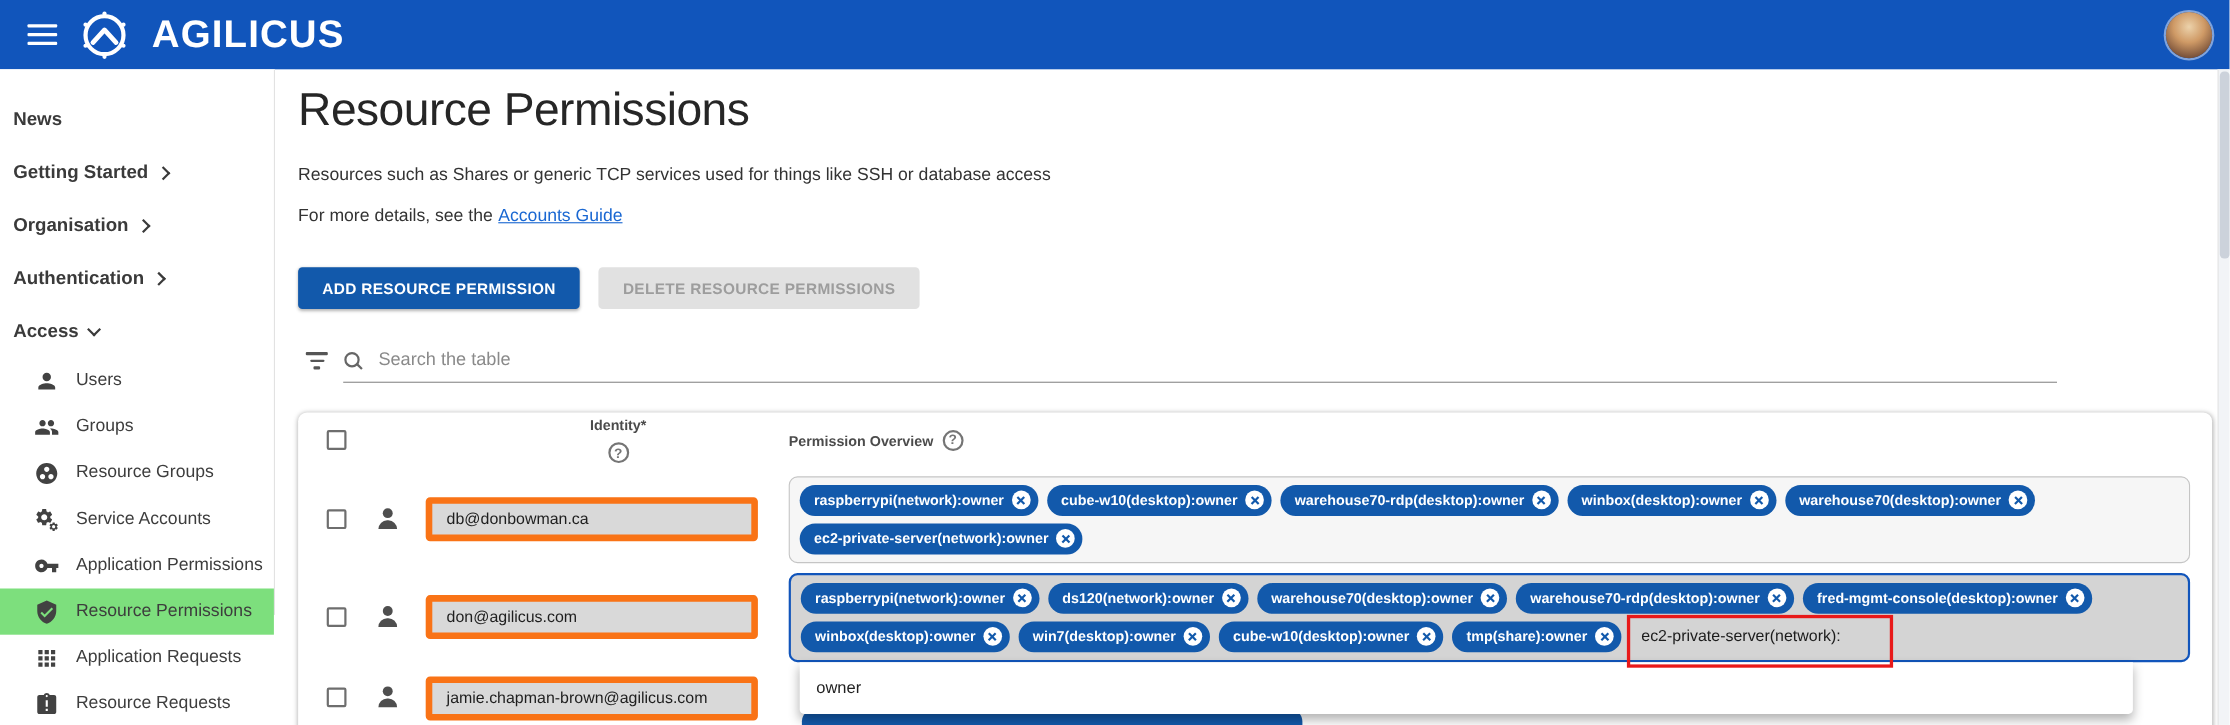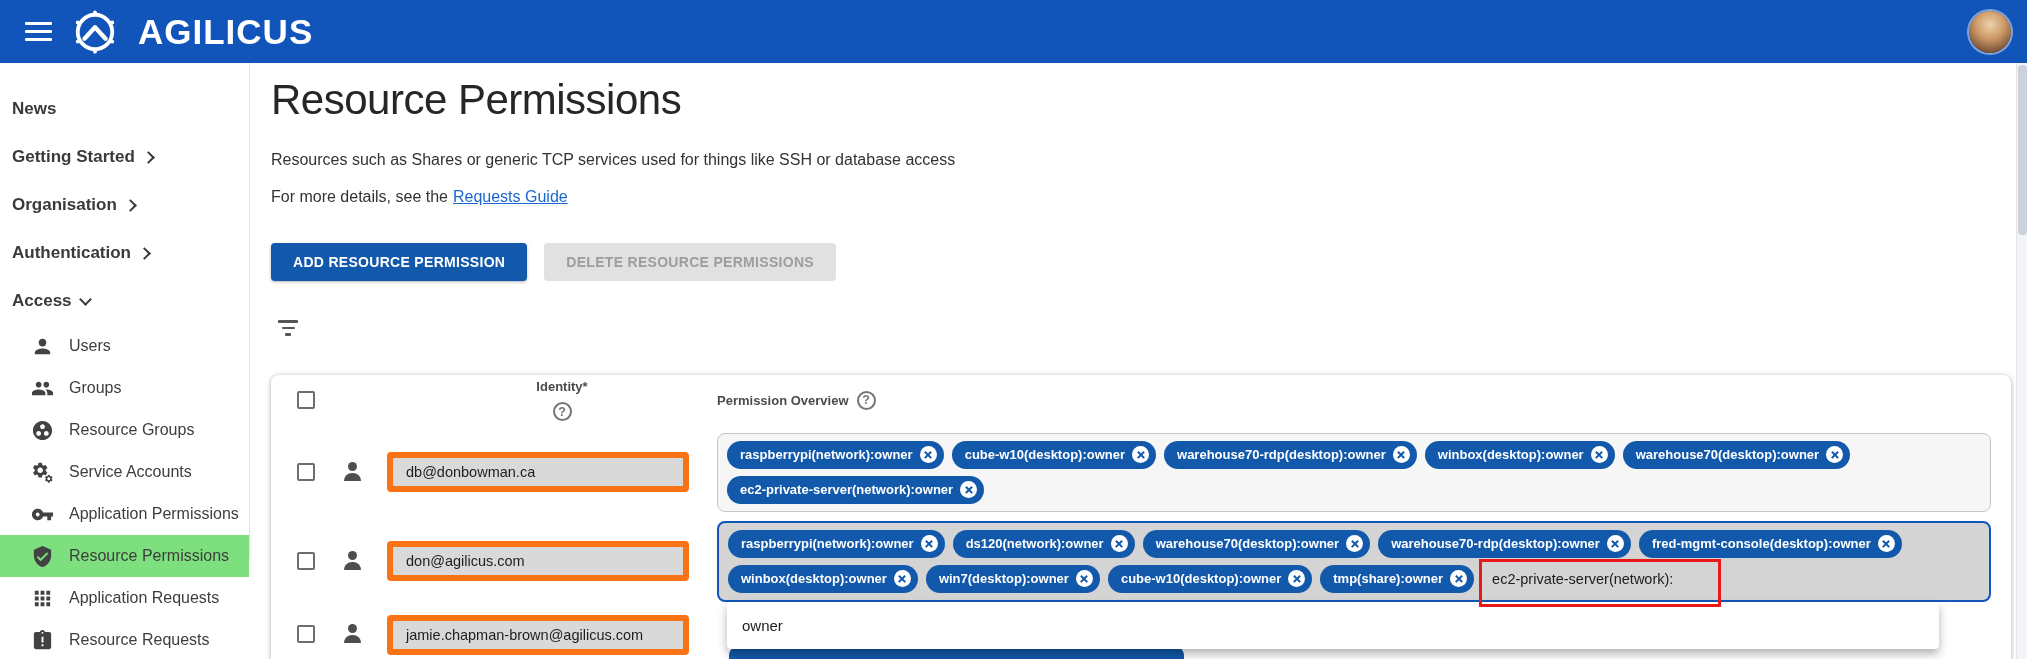--- a/index.html
+++ b/index.html
@@ -244,34 +244,38 @@
             <path d="M19 3h-4.18C14.4 1.84 13.3 1 12 1c-1.3 0-2.4.84-2.82 2H5c-1.1 0-2 .9-2 2v14c0 1.1.9 2 2 2h14c1.1 0 2-.9 2-2V5c0-1.1-.9-2-2-2zm-6 15h-2v-2h2v2zm0-4h-2V8h2v6zm-1-9c-.55 0-1-.45-1-1s.45-1 1-1 1 .45 1 1-.45 1-1 1z"></path>
           </svg>
         <span>Resource Requests</span>
       </div>
     </aside>
 
     <main class="main">
       <h1 class="page-title">Resource Permissions</h1>
       <p class="desc">Resources such as Shares or generic TCP services used for things like SSH or database access</p>
       <p class="details">
-        <span>For more details, see the</span><a class="guide-link" href="#">Requests Guide</a>
+        <span>For more details, see the</span><a class="guide-link" href="#">Accounts Guide</a>
       </p>
 
       <div class="btn-row">
         <button class="btn btn-primary">ADD RESOURCE PERMISSION</button>
         <button class="btn btn-disabled" disabled="">DELETE RESOURCE PERMISSIONS</button>
       </div>
 
       <div class="search-row">
         <div class="filter-icon">
             <span class="f1"></span>
             <span class="f2"></span>
             <span class="f3"></span>
           </div>
+        <div class="search-field">
+          <span class="search-glyph"></span>
+          <input class="search-input" type="text" placeholder="Search the table" style="">
+        </div>
       </div>
 
       <section class="card">
 
         <div class="t-row t-head">
           <span class="cb"></span>
           <span></span>
           <span class="th-label th-identity">
             <span>Identity*</span>
             <span class="help"></span>

